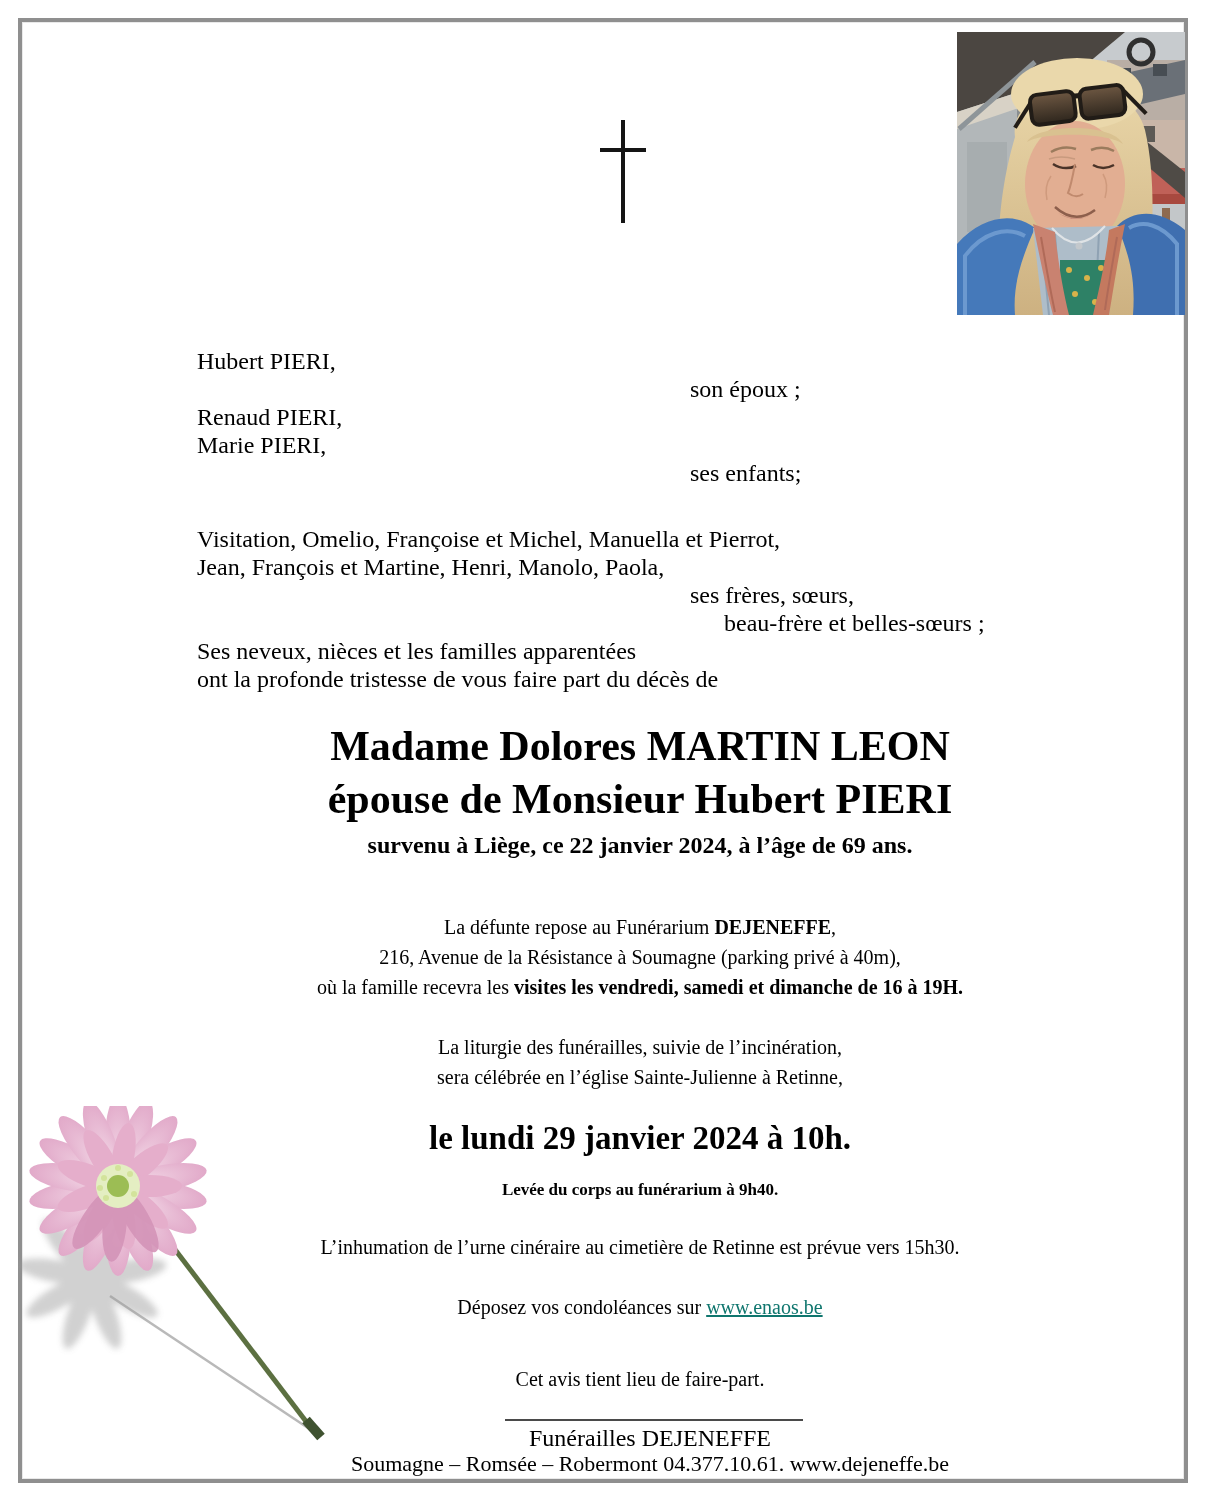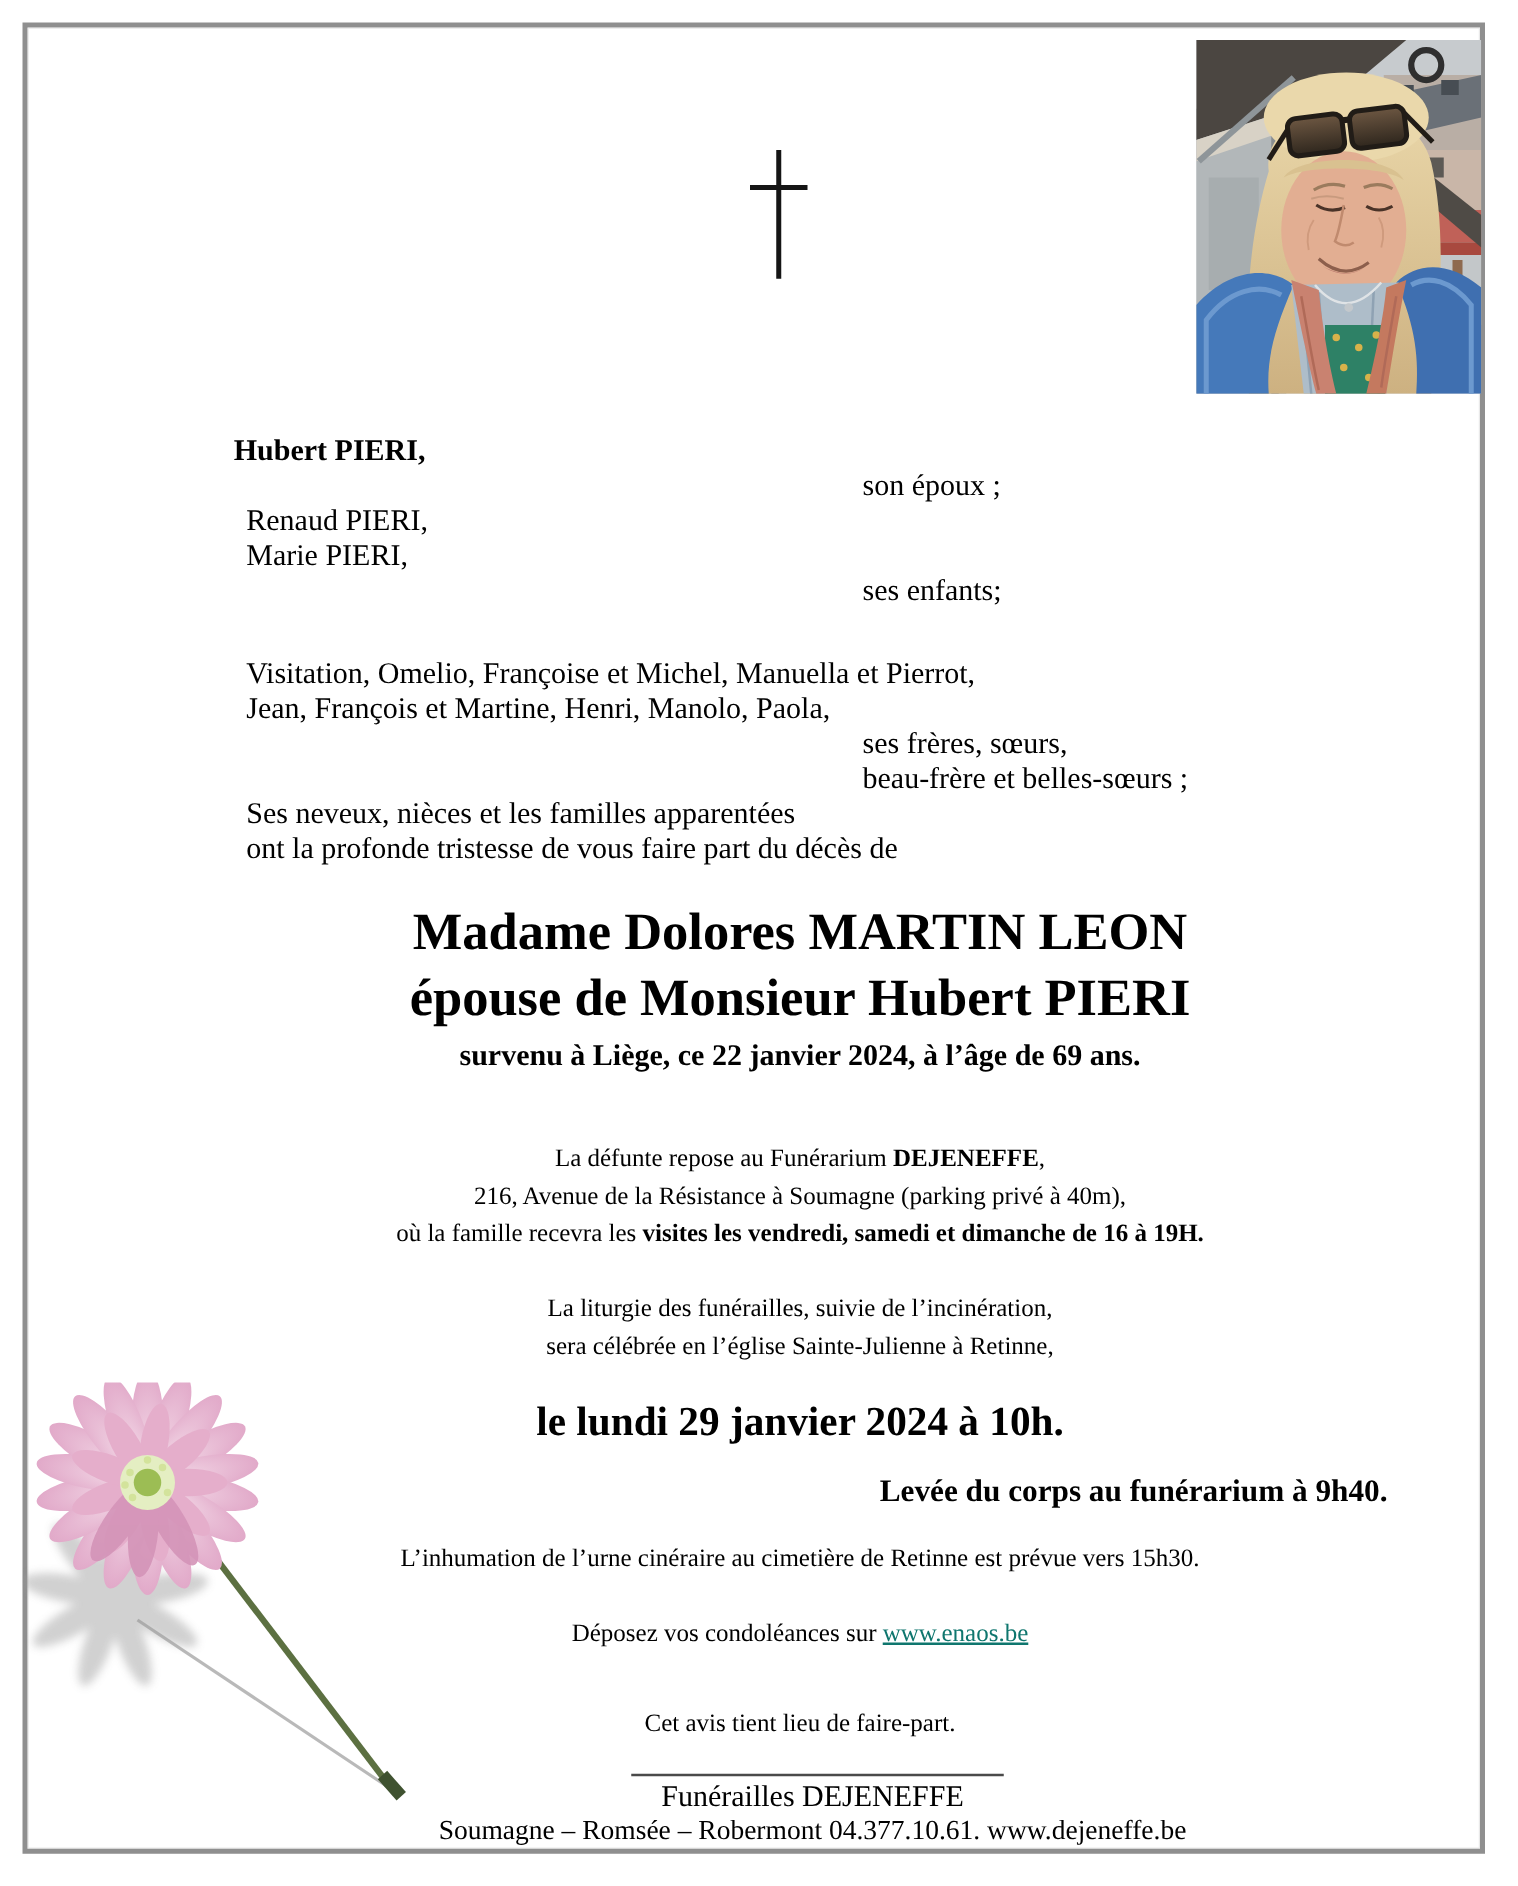--- a/index.html
+++ b/index.html
@@ -14,21 +14,21 @@
     box-sizing:border-box;pointer-events:none;
   }
   .abs{position:absolute;}
   .bodytext{font-size:24px;line-height:28px;white-space:nowrap;}
   .center-col{left:170px;width:940px;text-align:center;}
   .c-line{font-size:20px;line-height:30px;white-space:nowrap;}
   .bold{font-weight:bold;}
   .title{font-weight:bold;font-size:42px;line-height:46px;}
   .subtitle{font-weight:bold;font-size:24px;}
   .bigdate{font-weight:bold;font-size:33px;}
-  .levee{font-weight:bold;font-size:25px;text-align:right;}
+  .levee{font-weight:bold;font-size:17px;}
   a.enaos{color:#0f766e;text-decoration:underline;}
   .footer-col{left:170px;width:960px;text-align:center;}
   .footer-rule{left:505px;top:1419px;width:298px;height:2px;background:#4a4a4a;}
   .footer-name{font-weight:normal;font-size:24px;line-height:28px;}
   .footer-info{font-size:22px;line-height:28px;}
   .cross-v{left:621px;top:120px;width:4px;height:103px;background:#151515;}
   .cross-h{left:600px;top:148px;width:46px;height:4px;background:#151515;}
   .photo{left:957px;top:32px;width:228px;height:283px;}
   .flower{left:18px;top:1106px;width:322px;height:348px;}
 </style>
@@ -121,29 +121,29 @@
       <circle cx="118" cy="262" r="3"></circle>
       <circle cx="138" cy="270" r="3"></circle>
     </g>
 
   <path d="M76,192 C84,232 90,260 96,283 L112,283 C104,250 100,220 98,200 Z" fill="#c98270"></path>
   <path d="M168,192 C160,232 156,260 152,283 L136,283 C144,250 150,220 152,198 Z" fill="#c4795f"></path>
   <path d="M84,205 C90,240 94,262 98,280" stroke="#b06a58" stroke-width="2" fill="none"></path>
   <path d="M160,205 C154,240 150,262 148,278" stroke="#b06a58" stroke-width="2" fill="none"></path>
 </svg>
 
-<div class="abs bodytext" style="left:187px;top:347px;font-weight:bold;">Hubert PIERI,</div>
+<div class="abs bodytext" style="left:197px;top:347px;">Hubert PIERI,</div>
 <div class="abs bodytext" style="left:690px;top:375px;">son époux ;</div>
 <div class="abs bodytext" style="left:197px;top:403px;">Renaud PIERI,</div>
 <div class="abs bodytext" style="left:197px;top:431px;">Marie PIERI,</div>
 <div class="abs bodytext" style="left:690px;top:459px;">ses enfants;</div>
 <div class="abs bodytext" style="left:197px;top:525px;">Visitation, Omelio, Françoise et Michel, Manuella et Pierrot,</div>
 <div class="abs bodytext" style="left:197px;top:553px;">Jean, François et Martine, Henri, Manolo, Paola,</div>
 <div class="abs bodytext" style="left:690px;top:581px;">ses frères, sœurs,</div>
-<div class="abs bodytext" style="left:690px;top:609px;">beau-frère et belles-sœurs ;</div>
+<div class="abs bodytext" style="left:724px;top:609px;">beau-frère et belles-sœurs ;</div>
 <div class="abs bodytext" style="left:197px;top:637px;">Ses neveux, nièces et les familles apparentées</div>
 <div class="abs bodytext" style="left:197px;top:665px;text-align:center;">ont la profonde tristesse de vous faire part du décès de</div>
 
 <div class="abs center-col title" style="top:723px;">Madame Dolores MARTIN LEON</div>
 <div class="abs center-col title" style="top:776px;">épouse de Monsieur Hubert PIERI</div>
 <div class="abs center-col subtitle" style="top:832px;">survenu à Liège, ce 22 janvier 2024, à l’âge de 69 ans.</div>
 
 <div class="abs center-col c-line" style="top:912px;"><span>La défunte repose au Funérarium </span><span class="bold">DEJENEFFE</span><span>,</span></div>
 <div class="abs center-col c-line" style="top:942px;">216, Avenue de la Résistance à Soumagne (parking privé à 40m),</div>
 <div class="abs center-col c-line" style="top:972px;"><span>où la famille recevra les </span><span class="bold">visites les vendredi, samedi et dimanche de 16 à 19H.</span></div>

